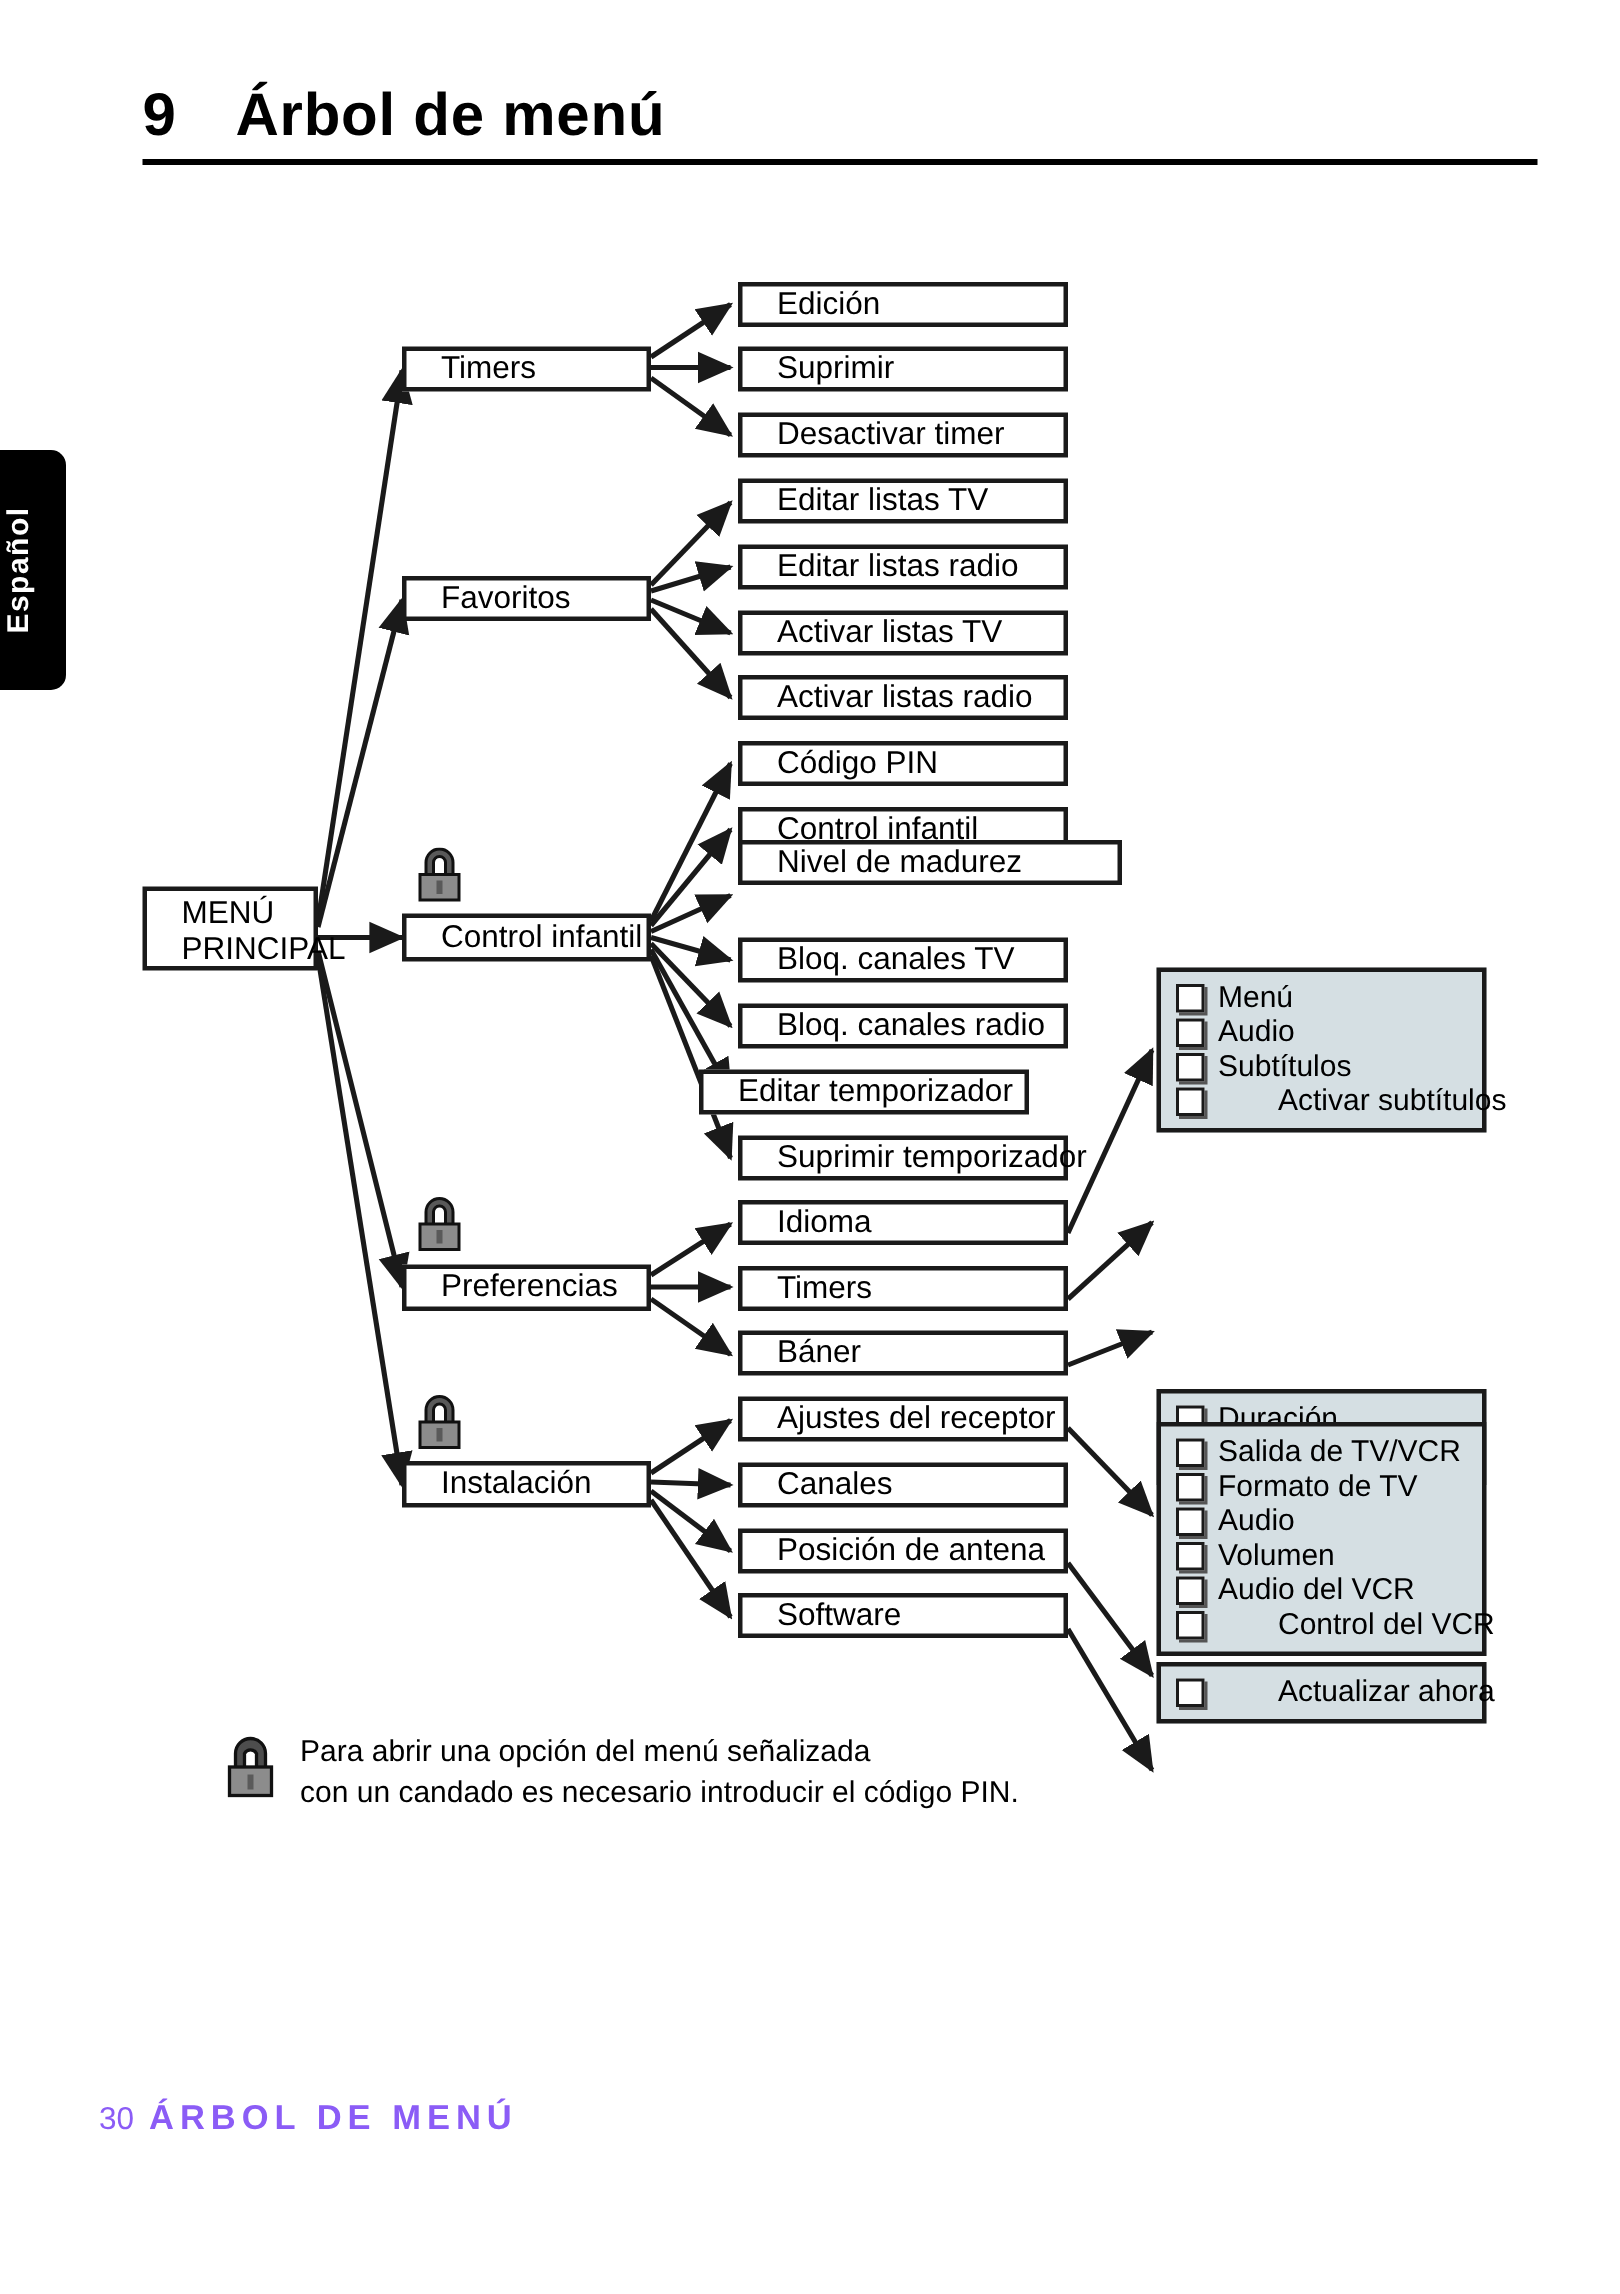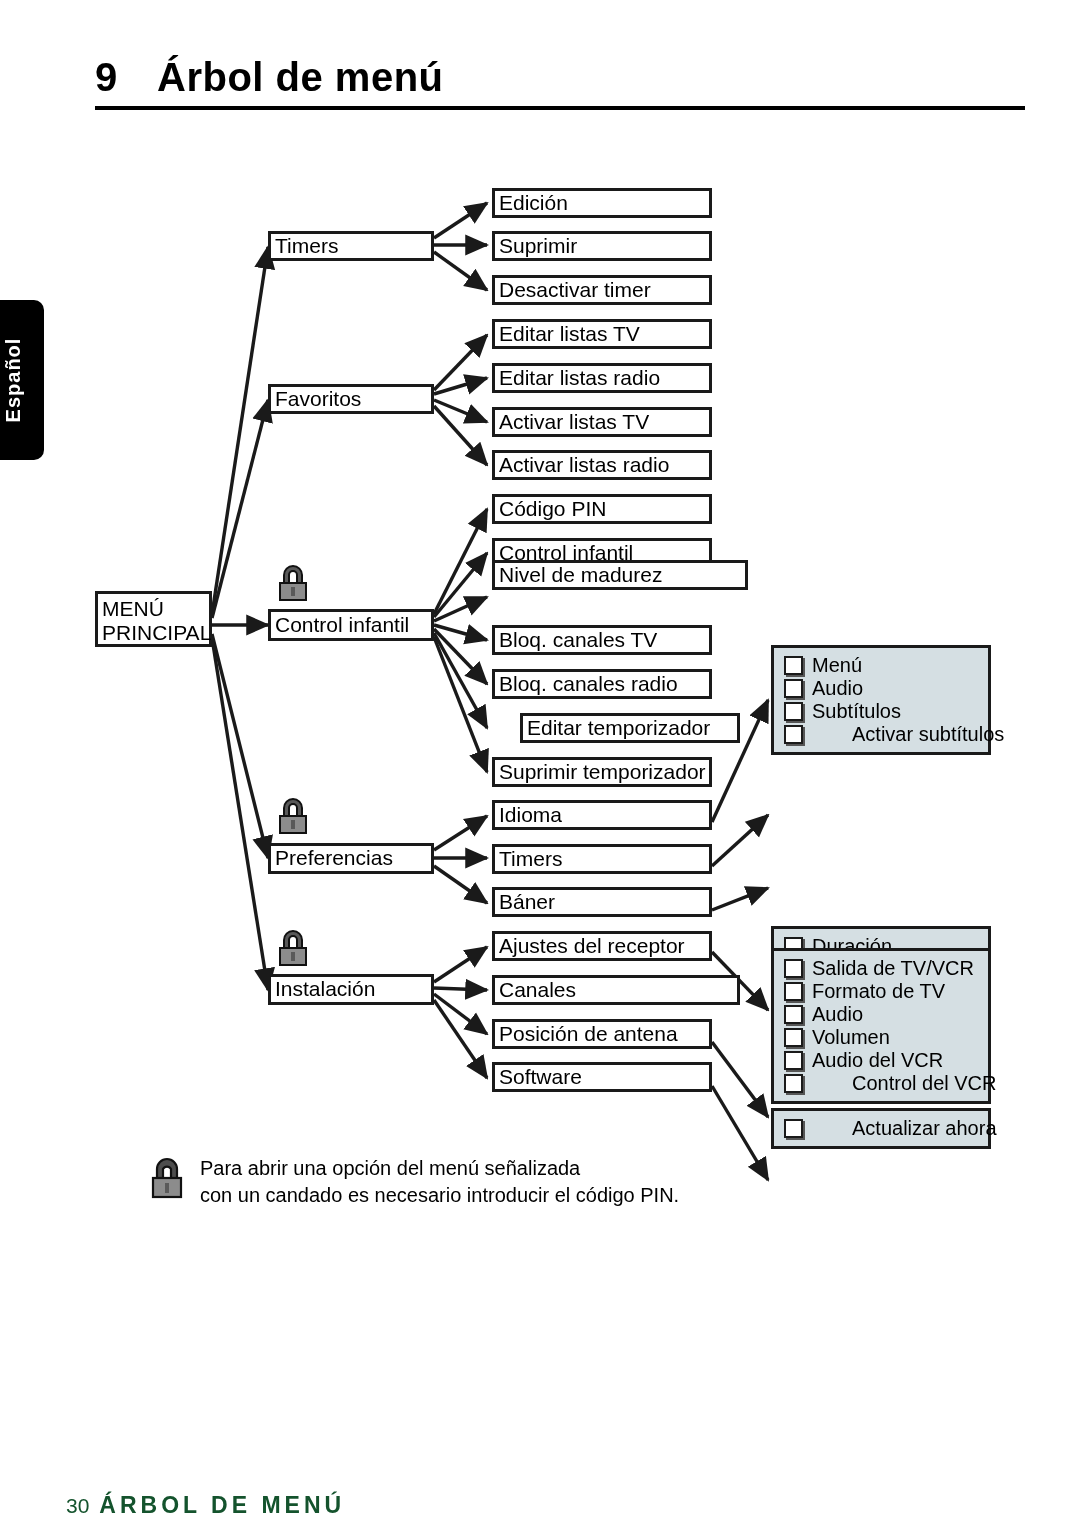--- a/index.html
+++ b/index.html
@@ -78,21 +78,21 @@
     height: 1300px;
   }
 
   .node {
     position: absolute;
     box-sizing: border-box;
     background: #fff;
     border: 3px solid #1a1a1a;
     display: flex;
     align-items: center;
-    padding-left: 4px;
+    padding-left: 23px;
     font-size: 21px;
     color: #000;
     line-height: 1.05;
     white-space: nowrap;
   }
   .node.multiline {
     display: block;
     padding-top: 3px;
     line-height: 1.15;
   }
@@ -151,24 +151,24 @@
   #footnote .fn-text {
     font-size: 20px;
     line-height: 1.35;
     color: #000;
   }
 
   
   #page-footer {
     position: absolute;
     left: 66px;
-    top: 1492px;
+    top: 1398px;
     display: flex;
     align-items: baseline;
-    color: #14532d;
+    color: #8b5cf6;
   }
   #page-footer .pf-num {
     font-size: 21px;
     margin-right: 10px;
   }
   #page-footer .pf-label {
     font-size: 23px;
     font-weight: bold;
     letter-spacing: 4px;
   }
@@ -316,41 +316,41 @@
   </div>
   <div class="node" style="left:492px; top:560px; width:256px; height:30px;">
     <span>Nivel de madurez</span>
   </div>
   <div class="node" style="left:492px; top:625px; width:220px; height:30px;">
     <span>Bloq. canales TV</span>
   </div>
   <div class="node" style="left:492px; top:669px; width:220px; height:30px;">
     <span>Bloq. canales radio</span>
   </div>
-  <div class="node" style="left:520px; top:713px; width:220px; height:30px;">
+  <div class="node" style="left:466px; top:713px; width:220px; height:30px;">
     <span>Editar temporizador</span>
   </div>
   <div class="node" style="left:492px; top:757px; width:220px; height:30px;">
     <span>Suprimir temporizador</span>
   </div>
 
   <div class="node" style="left:492px; top:800px; width:220px; height:30px;">
     <span>Idioma</span>
   </div>
   <div class="node" style="left:492px; top:844px; width:220px; height:30px;">
     <span>Timers</span>
   </div>
   <div class="node" style="left:492px; top:887px; width:220px; height:30px;">
     <span>Báner</span>
   </div>
 
   <div class="node" style="left:492px; top:931px; width:220px; height:30px;">
     <span>Ajustes del receptor</span>
   </div>
-  <div class="node" style="left:492px; top:975px; width:248px; height:30px;">
+  <div class="node" style="left:492px; top:975px; width:220px; height:30px;">
     <span>Canales</span>
   </div>
   <div class="node" style="left:492px; top:1019px; width:220px; height:30px;">
     <span>Posición de antena</span>
   </div>
   <div class="node" style="left:492px; top:1062px; width:220px; height:30px;">
     <span>Software</span>
   </div>
 
   <div class="gnode" style="left:771px; top:645px; width:220px;">

